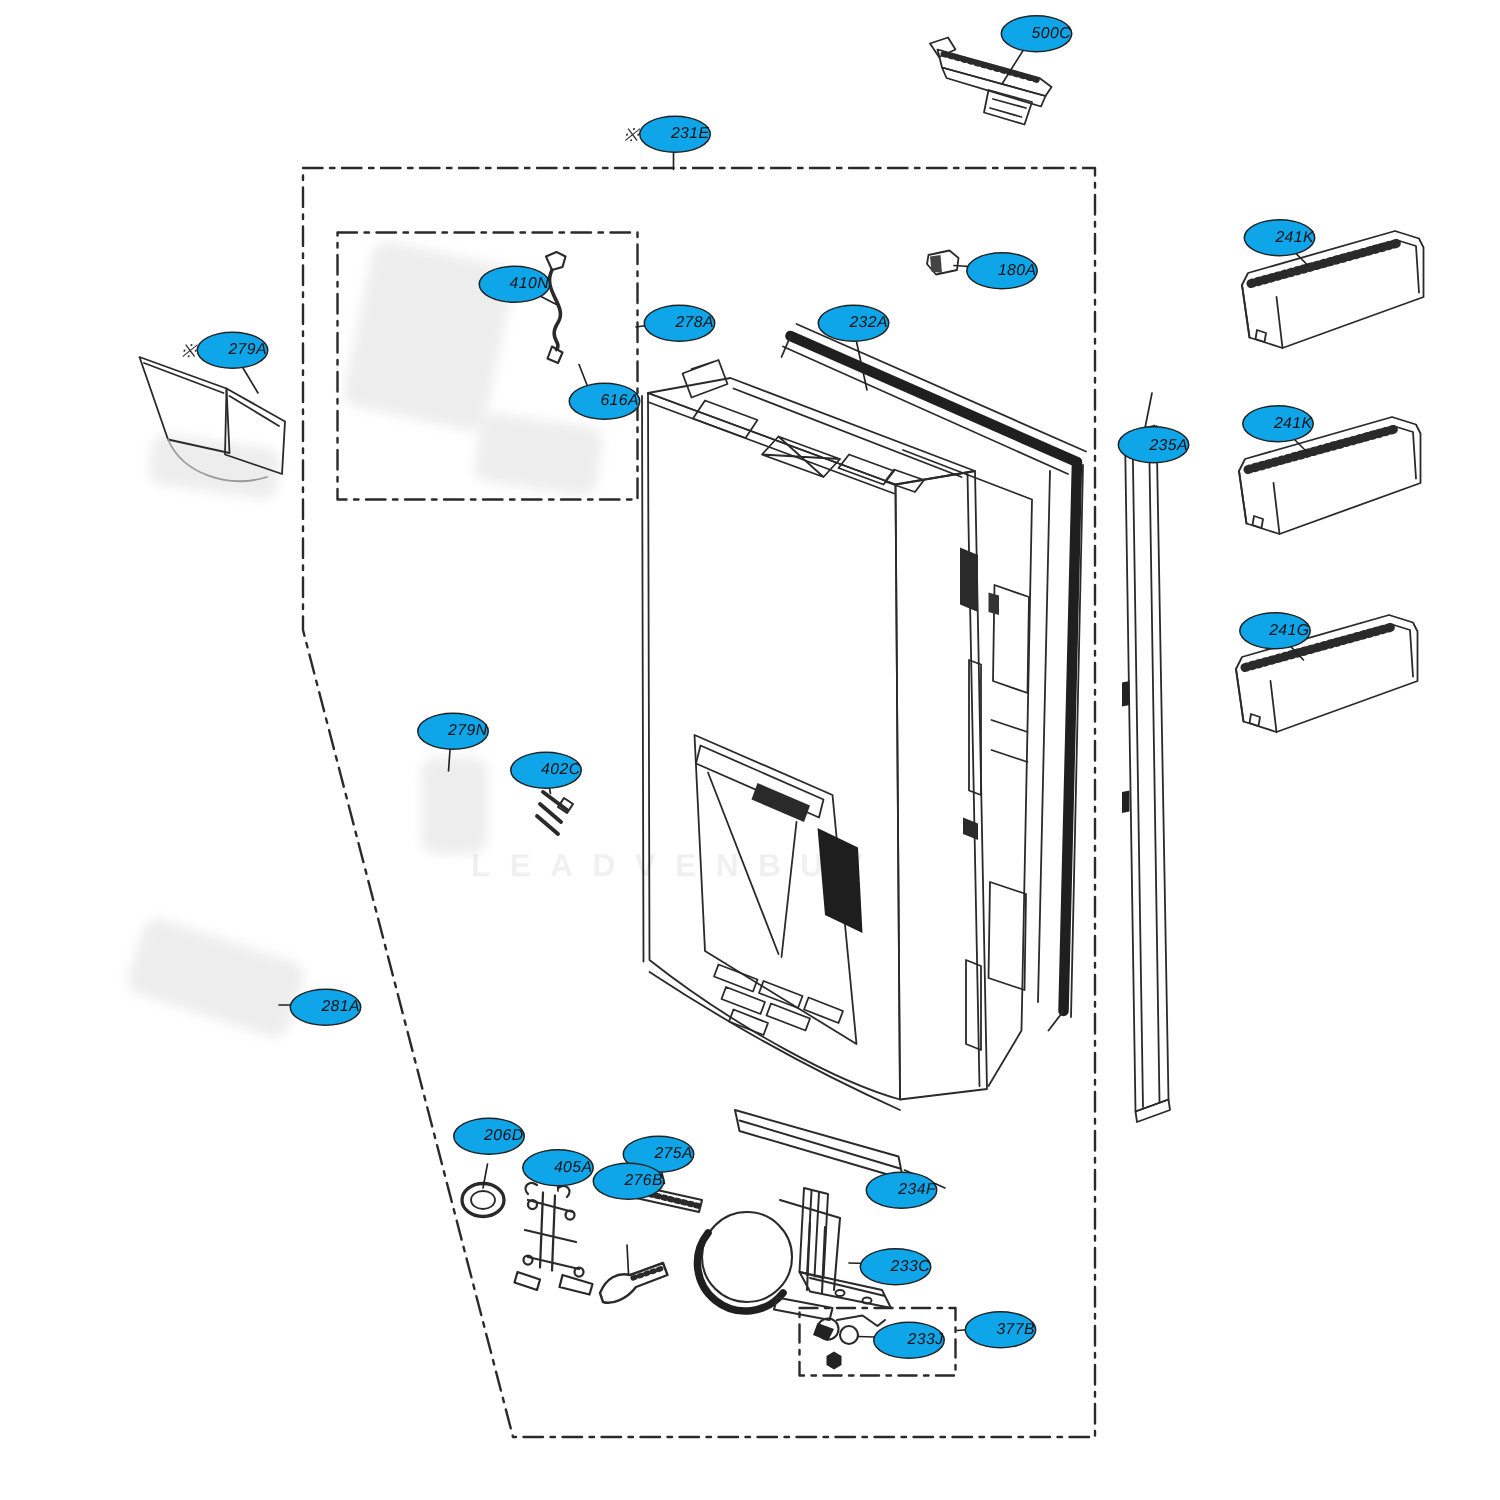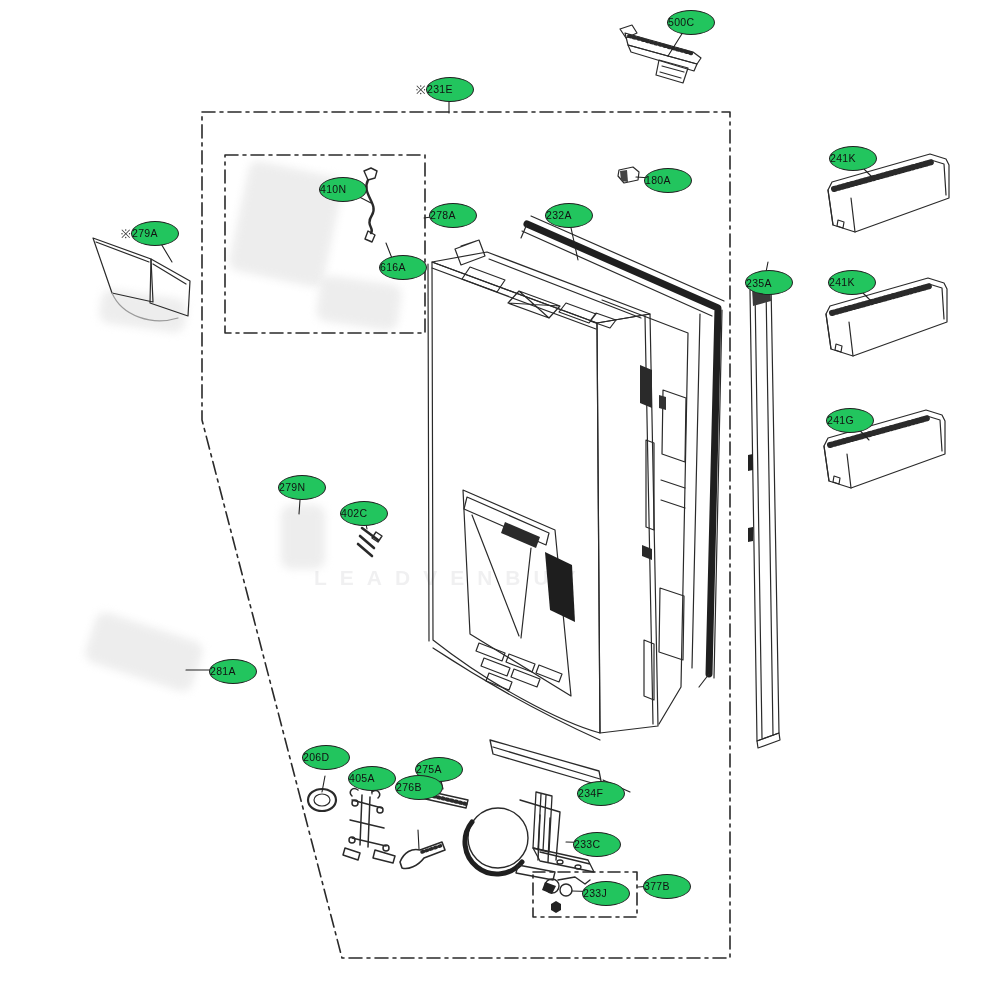--- a/index.html
+++ b/index.html
@@ -3,23 +3,23 @@
 <meta charset="utf-8">
 <style>
   html,body{margin:0;padding:0;background:#fff;}
   .stage{position:relative;width:1000px;height:1000px;background:#ffffff;overflow:hidden;
          font-family:"Liberation Sans", sans-serif;}
   svg.art{position:absolute;left:0;top:0;width:1000px;height:1000px;}
   .ghost{position:absolute;background:#dcdcdc;opacity:.5;filter:blur(4px);border-radius:10px;}
   .watermark{position:absolute;left:314px;top:566px;width:400px;font-size:21px;font-weight:bold;
              letter-spacing:13px;color:#8a8a92;opacity:.12;white-space:nowrap;}
   .callout{position:absolute;width:46px;height:23px;margin-left:-23px;margin-top:-11.5px;
-           border:1.4px solid #222;border-radius:50%;background:#22c55e;
-           display:flex;align-items:center;justify-content:flex-start;
-           font-size:10.5px;color:#111;letter-spacing:.3px;}
+           border:1.4px solid #222;border-radius:50%;background:#0ea5e9;
+           display:flex;align-items:center;justify-content:flex-end;
+           font-size:10.5px;color:#111;letter-spacing:.3px;font-style:italic;}
   .callout .pre{position:absolute;right:100%;margin-right:1px;font-size:12px;color:#333;}
   #labels-layer{position:absolute;left:0;top:0;width:1000px;height:1000px;}
 </style>
 </head>
 <body>
 
 <div class="stage">
 
   <div class="ghost" style="left:238px;top:168px;width:96px;height:112px;transform:rotate(12deg);"></div>
   <div class="ghost" style="left:318px;top:280px;width:82px;height:46px;transform:rotate(8deg);"></div>
@@ -250,41 +250,41 @@
       <span class="lbl">232A</span>
     </div>
       <div class="callout" style="left: 667px; top: 179px;">
       <span class="pre"></span>
       <span class="lbl">180A</span>
     </div>
       <div class="callout" style="left: 852px; top: 157px;">
       <span class="pre"></span>
       <span class="lbl">241K</span>
     </div>
-      <div class="callout" style="left: 768px; top: 250px; margin-top: 20px;">
+      <div class="callout" style="left: 768px; top: 264px; margin-top: 20px;">
       <span class="pre"></span>
       <span class="lbl">235A</span>
     </div>
       <div class="callout" style="left: 851px; top: 281px;">
       <span class="pre"></span>
       <span class="lbl">241K</span>
     </div>
       <div class="callout" style="left: 849px; top: 419px;">
       <span class="pre"></span>
       <span class="lbl">241G</span>
     </div>
       <div class="callout" style="left: 301px; top: 486px;">
       <span class="pre"></span>
       <span class="lbl">279N</span>
     </div>
       <div class="callout" style="left: 363px; top: 512px;">
       <span class="pre"></span>
       <span class="lbl">402C</span>
     </div>
-      <div class="callout" style="left: 232px; top: 670px;">
+      <div class="callout" style="left: 216px; top: 670px;">
       <span class="pre"></span>
       <span class="lbl">281A</span>
     </div>
       <div class="callout" style="left: 325px; top: 756px;">
       <span class="pre"></span>
       <span class="lbl">206D</span>
     </div>
       <div class="callout" style="left: 371px; top: 777px;">
       <span class="pre"></span>
       <span class="lbl">405A</span>

